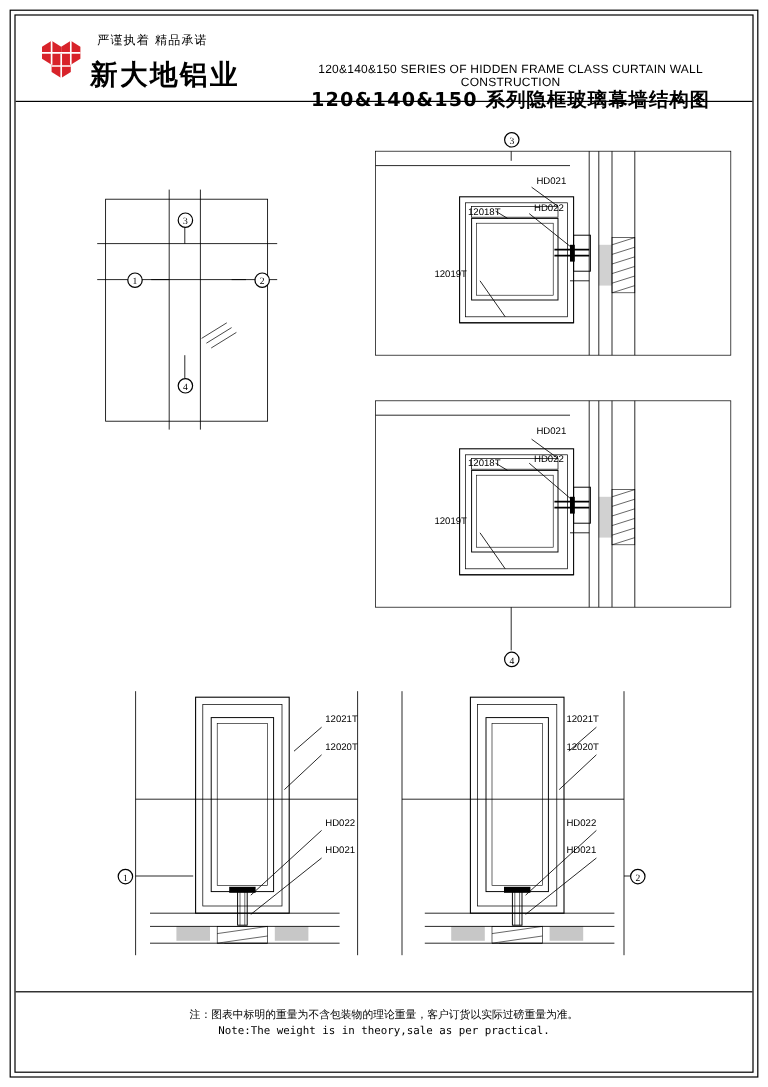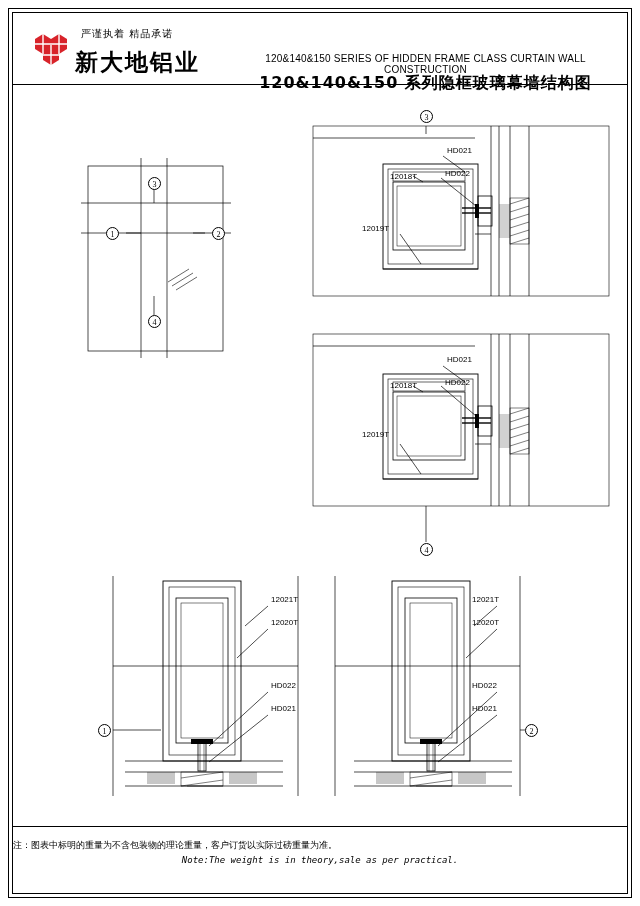--- a/index.html
+++ b/index.html
@@ -111,34 +111,34 @@
     width: 614px;
     height: 68px;
     border-top: 1px solid #000;
     box-sizing: border-box;
   }
   .footer-cn {
     position: absolute;
     left: 0;
     top: 12px;
     width: 614px;
+    text-align: center;
     font-size: 9px;
     color: #000;
     font-family: Liberation Mono, monospace;
   }
   .footer-en {
     position: absolute;
     left: 0;
     top: 28px;
     width: 614px;
     text-align: center;
     font-size: 9px;
     color: #000;
     font-family: "DejaVu Sans Mono", monospace;
-    font-style: italic;
   }
   
   .canvas {
     position: absolute;
     left: 13px;
     top: 86px;
     width: 614px;
     height: 740px;
   }
   svg.draw {

